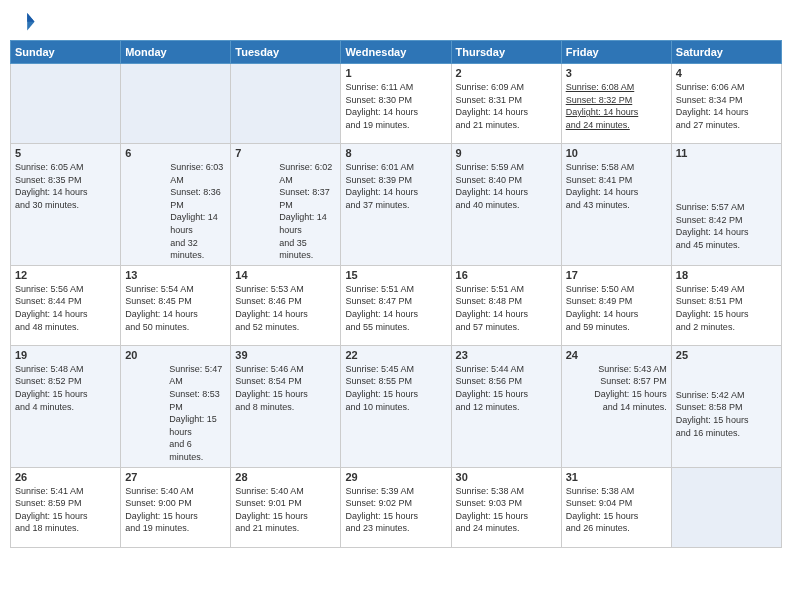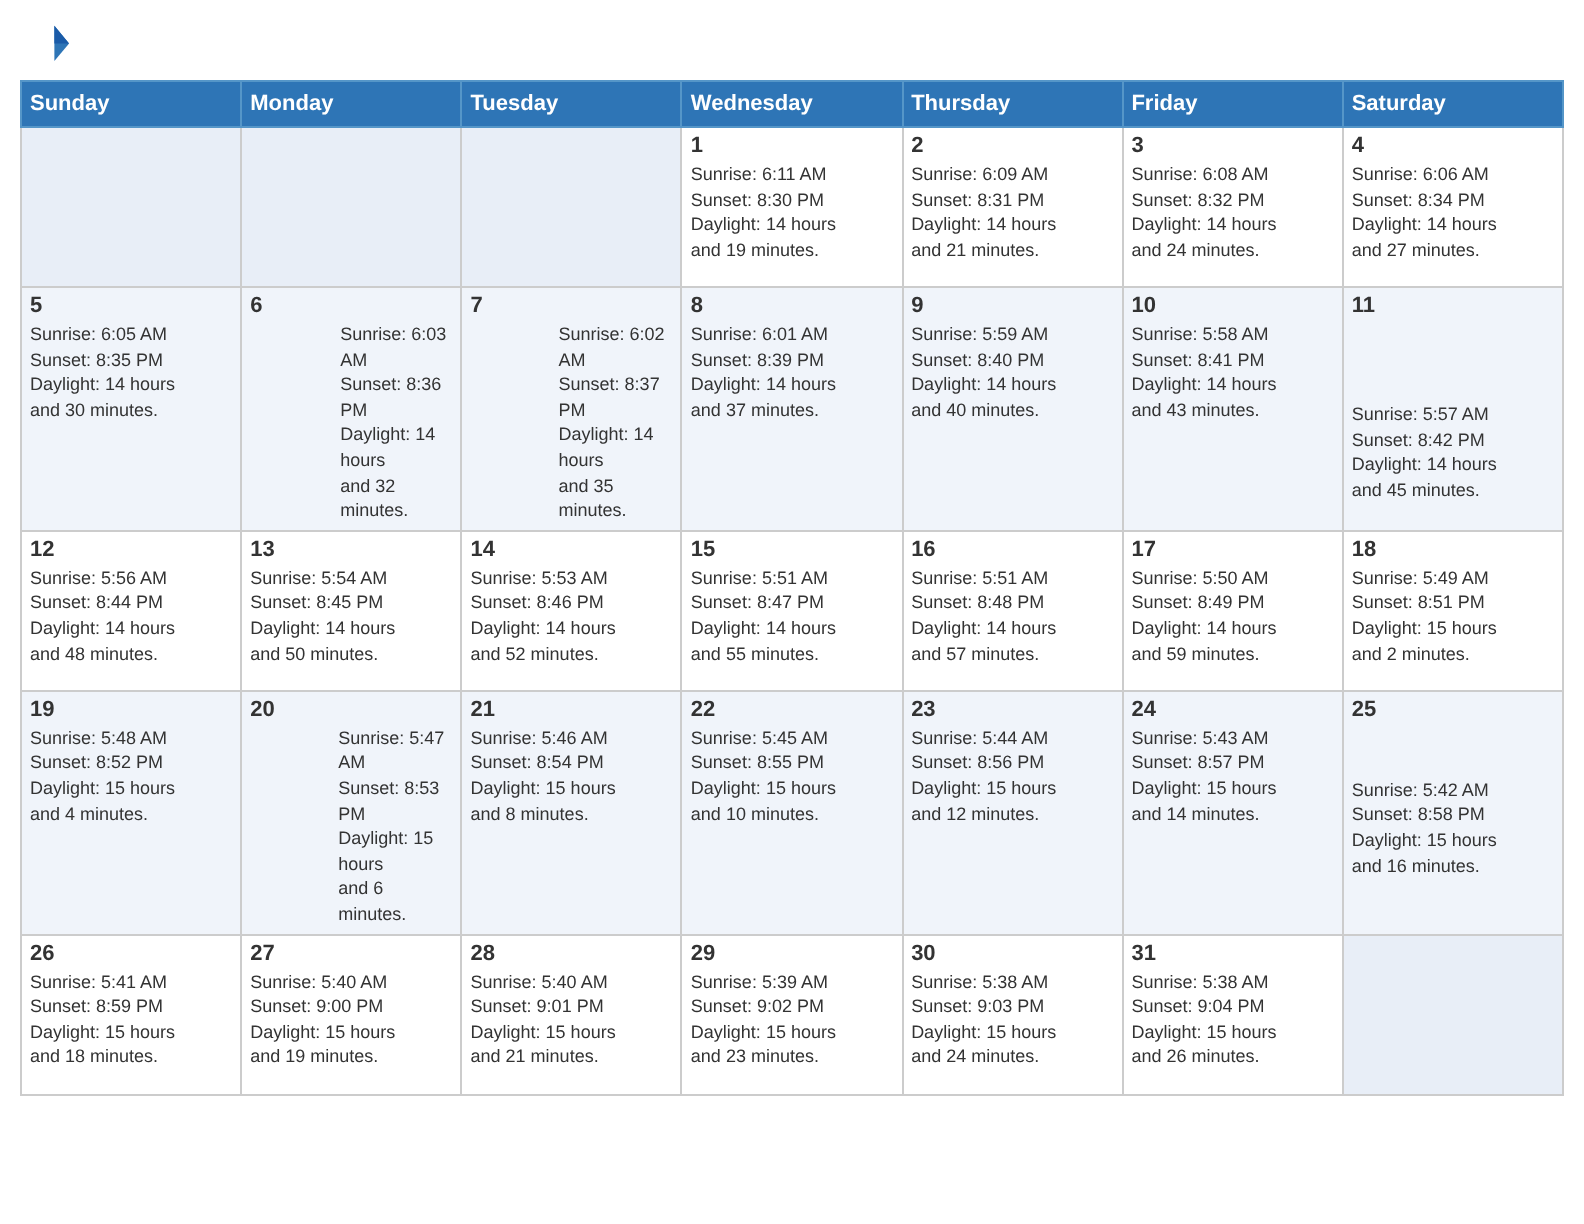--- a/index.html
+++ b/index.html
@@ -147,21 +147,21 @@
           </td>
           <td>
             <span class="day-number">2</span>
             <div class="day-info" style="white-space: pre-line;">Sunrise: 6:09 AM
 Sunset: 8:31 PM
 Daylight: 14 hours
 and 21 minutes.</div>
           </td>
           <td>
             <span class="day-number">3</span>
-            <div class="day-info" style="white-space: pre-line;">Sunrise: 6:08 AM
+            <div class="day-info" style="white-space: pre-line; text-decoration: underline;">Sunrise: 6:08 AM
 Sunset: 8:32 PM
 Daylight: 14 hours
 and 24 minutes.</div>
           </td>
           <td>
             <span class="day-number">4</span>
             <div class="day-info" style="white-space: pre-line;">Sunrise: 6:06 AM
 Sunset: 8:34 PM
 Daylight: 14 hours
 and 27 minutes.</div>
@@ -278,21 +278,21 @@
 and 4 minutes.</div>
           </td>
           <td>
             <span class="day-number">20</span>
             <div class="day-info" style="white-space: pre-line; margin-left: 44px;">Sunrise: 5:47 AM
 Sunset: 8:53 PM
 Daylight: 15 hours
 and 6 minutes.</div>
           </td>
           <td>
-            <span class="day-number">21</span>
+            <span class="day-number">39</span>
             <div class="day-info" style="white-space: pre-line;">Sunrise: 5:46 AM
 Sunset: 8:54 PM
 Daylight: 15 hours
 and 8 minutes.</div>
           </td>
           <td>
             <span class="day-number">22</span>
             <div class="day-info" style="white-space: pre-line;">Sunrise: 5:45 AM
 Sunset: 8:55 PM
 Daylight: 15 hours
@@ -300,21 +300,21 @@
           </td>
           <td>
             <span class="day-number">23</span>
             <div class="day-info" style="white-space: pre-line;">Sunrise: 5:44 AM
 Sunset: 8:56 PM
 Daylight: 15 hours
 and 12 minutes.</div>
           </td>
           <td>
             <span class="day-number">24</span>
-            <div class="day-info" style="white-space: pre-line;">Sunrise: 5:43 AM
+            <div class="day-info" style="white-space: pre-line; text-align: right;">Sunrise: 5:43 AM
 Sunset: 8:57 PM
 Daylight: 15 hours
 and 14 minutes.</div>
           </td>
           <td>
             <span class="day-number">25</span>
             <div class="day-info" style="white-space: pre-line; margin-top: 28px;">Sunrise: 5:42 AM
 Sunset: 8:58 PM
 Daylight: 15 hours
 and 16 minutes.</div>

